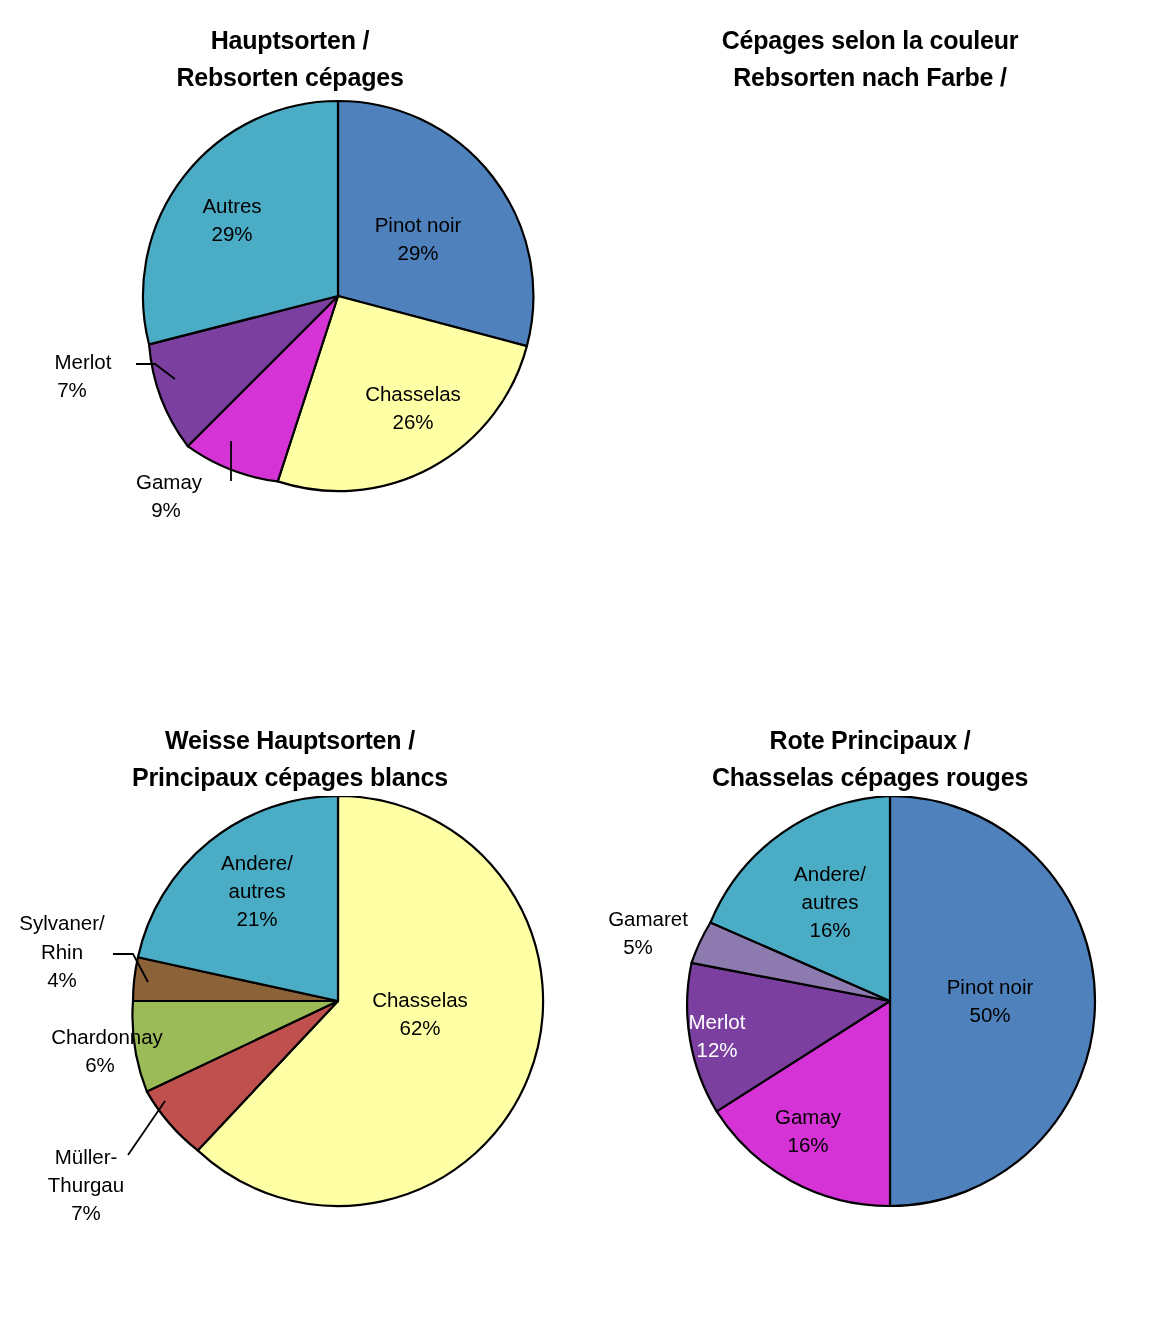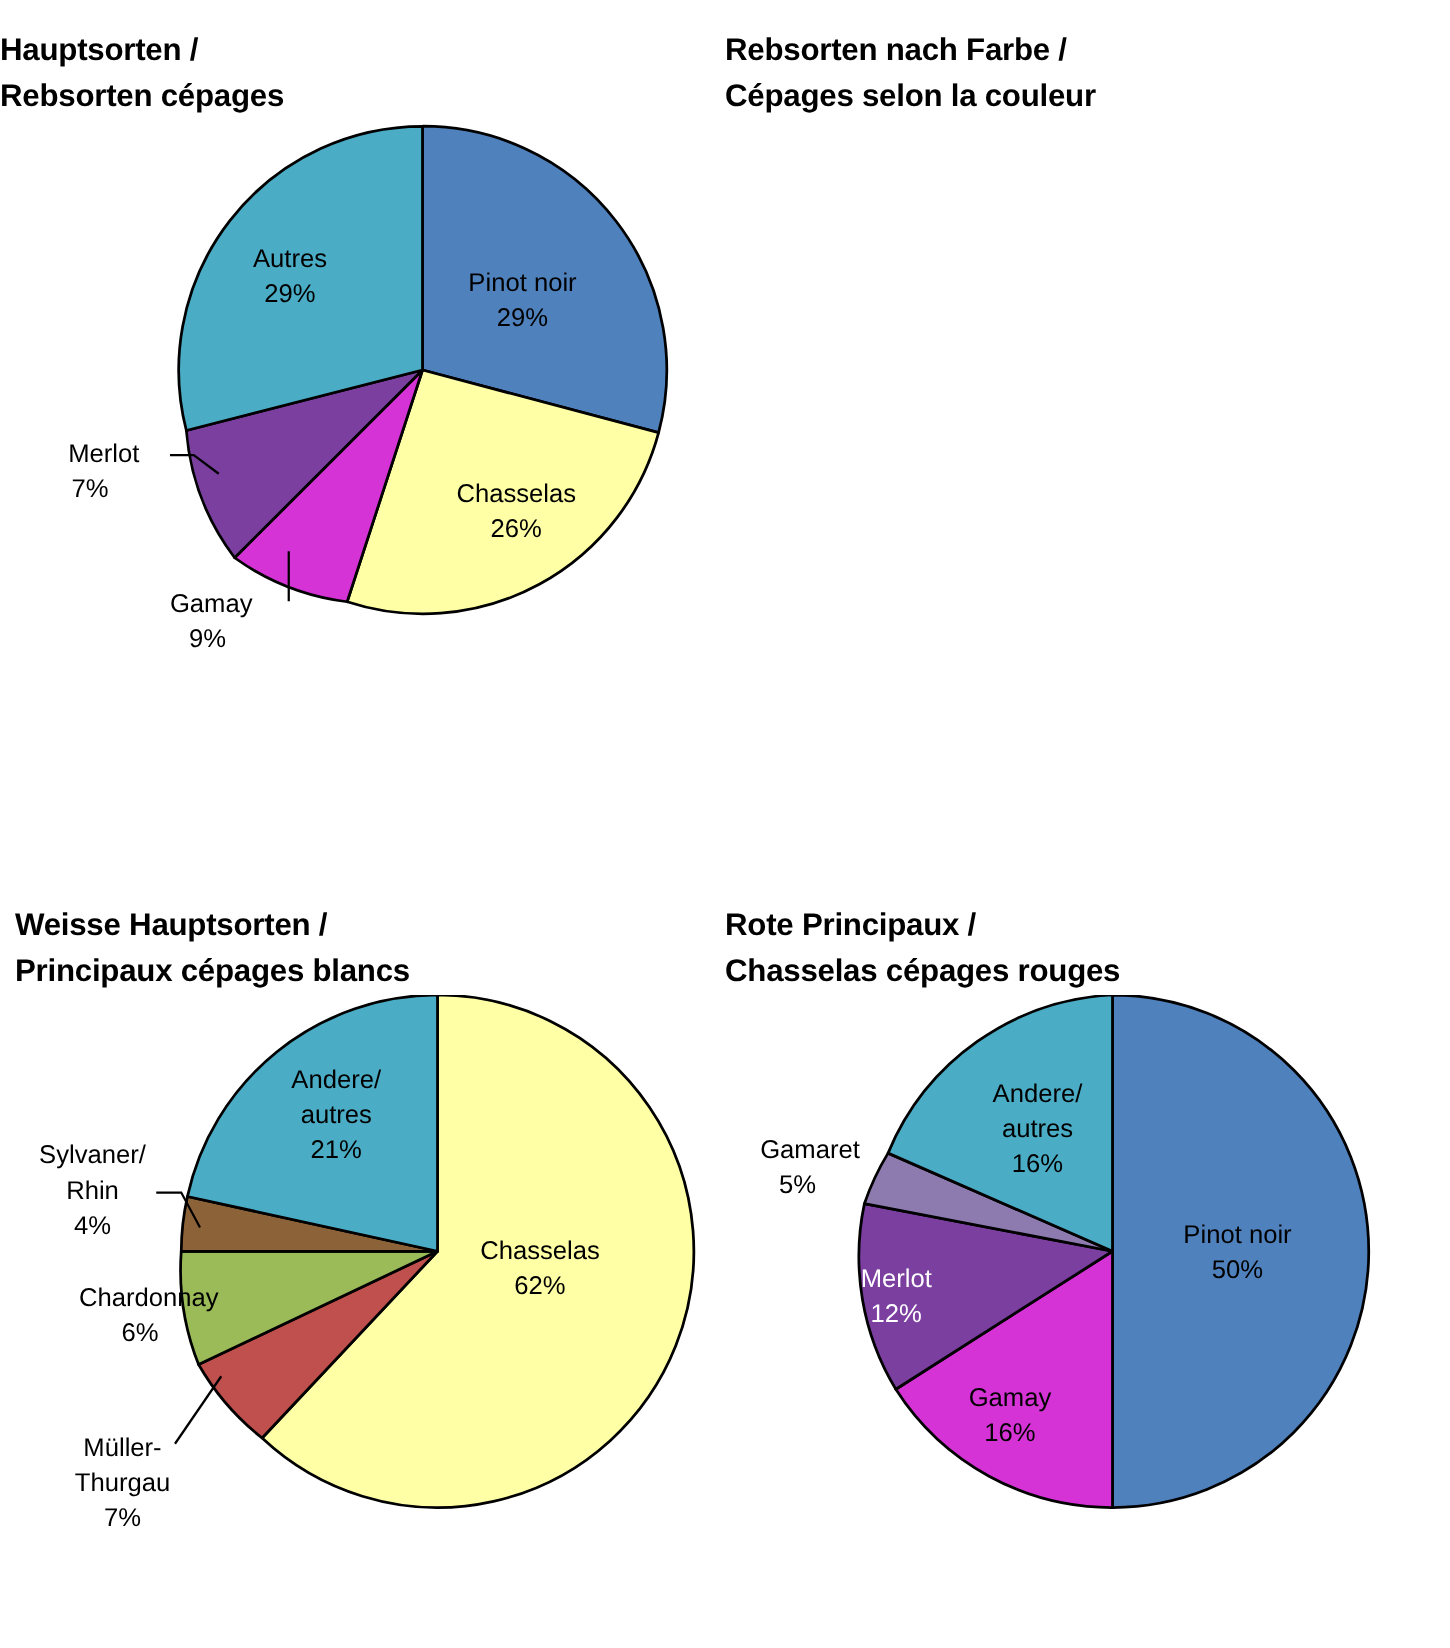--- a/index.html
+++ b/index.html
@@ -18,24 +18,25 @@
     position: relative;
     width: 1160px;
     height: 1318px;
     background: #ffffff;
   }
   .panel {
     position: absolute;
   }
   .panel-tl { left: 0px;   top: 0px;   width: 580px; height: 660px; }
   .panel-tr { left: 580px; top: 0px;   width: 580px; height: 660px; }
-  .panel-bl { left: 12px;   top: 700px; width: 580px; height: 618px; }
+  .panel-bl { left: 0px;   top: 700px; width: 580px; height: 618px; }
   .panel-br { left: 580px; top: 700px; width: 580px; height: 618px; }
 
   .chart-title {
+    text-align: center;
     font-weight: bold;
     font-size: 25px;
     line-height: 37px;
     letter-spacing: -0.2px;
     color: #000000;
     padding-top: 22px;
   }
   .chart-title .ln { display: block; white-space: nowrap; }
 
   .pie-wrap {
@@ -100,22 +101,22 @@
 
         <polyline class="leader" points="231,385 231,345"></polyline>
         <text class="callout-label" x="169" y="388">Gamay</text>
         <text class="callout-label" x="166" y="416">9%</text>
       </svg>
     </div>
   </div>
 
   <div class="panel panel-tr">
     <div class="chart-title">
+      <span class="ln">Cépages selon la couleur</span>
       <span class="ln">Rebsorten nach Farbe /</span>
-      <span class="ln">Cépages selon la couleur</span>
     </div>
   </div>
 
   <div class="panel panel-bl">
     <div class="chart-title">
       <span class="ln">Weisse Hauptsorten /</span>
       <span class="ln">Principaux cépages blancs</span>
     </div>
     <div class="pie-wrap">
       <svg class="pie" width="580" height="500" viewBox="0 0 580 500">

